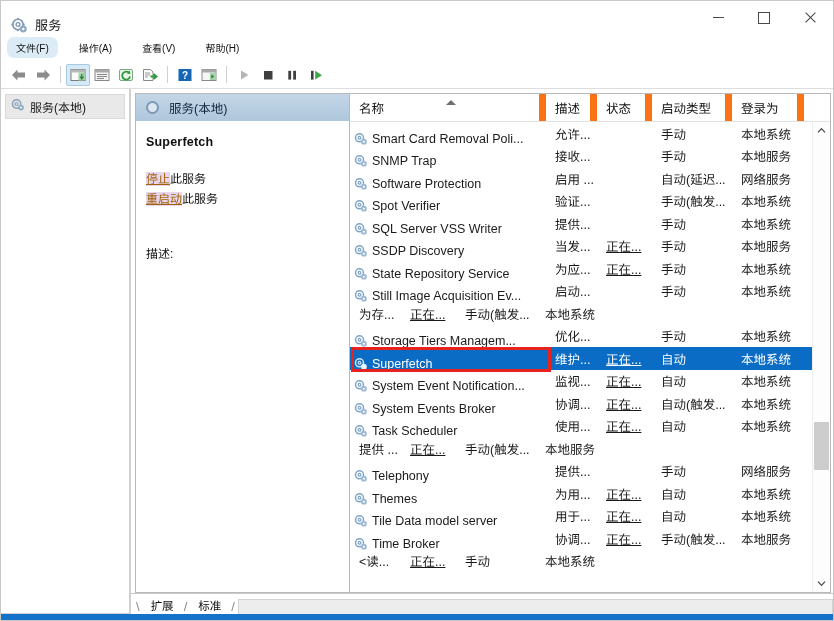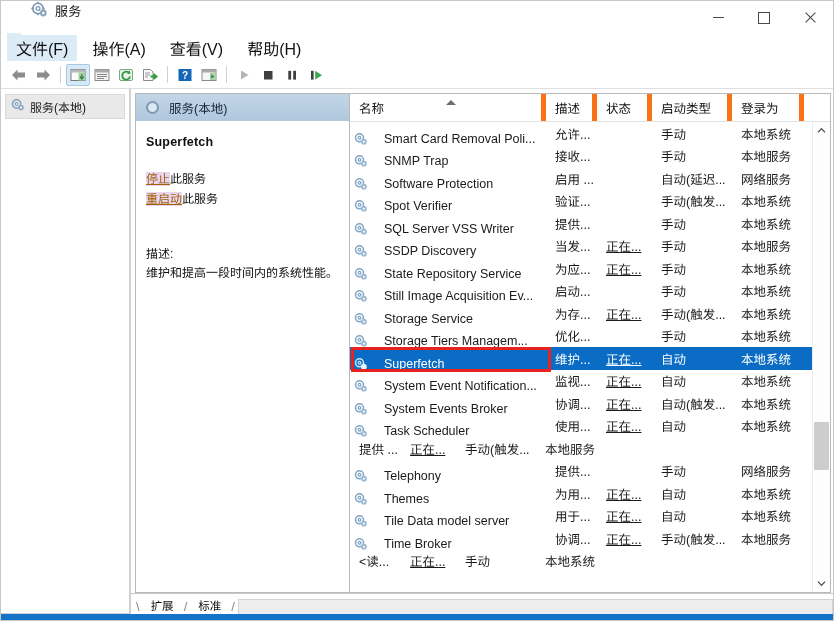--- a/index.html
+++ b/index.html
@@ -16,25 +16,24 @@
   #app{
     position:relative;width:834px;height:621px;
     border:1px solid #c8c8c8;box-sizing:border-box;
     background:#ffffff;
     display:flex;flex-direction:column;
   }
 
   
   .titlebar{
     height:33px;min-height:33px;
-    display:flex;align-items:flex-start;
+    display:flex;align-items:flex-end;
     background:#ffffff;
     border-bottom:1px solid #ffffff;
     position:relative;
-    margin-left:20px;
   }
   .title-icon{
     width:17px;height:17px;margin-left:10px;margin-right:7px;
     position:relative;flex:0 0 auto;
   }
   .title-text{
     font-size:13px;color:#1b1b1b;letter-spacing:.3px;
   }
   .winbtns{
     position:absolute;right:0;top:0;height:33px;display:flex;
@@ -46,22 +45,23 @@
   .winbtn .min{display:block;width:11px;height:1px;background:#4a4a4a;}
   .winbtn .max{display:block;width:10px;height:10px;border:1px solid #4a4a4a;}
 
   
   .menubar{
     height:25px;min-height:25px;display:flex;align-items:center;
     background:#ffffff;padding-left:6px;
     border-bottom:1px solid #ffffff;
   }
   .menuitem{
-    font-size:16px;color:#111;padding:3px 9px;margin-right:6px;cursor:default;
+    font-size:10px;color:#111;padding:3px 9px;margin-right:12px;cursor:default;
     white-space:nowrap;
+    border-radius:7px;
   }
   .menuitem.active{background:#dcecf7;}
 
   
   .toolbar{
     height:27px;min-height:27px;display:flex;align-items:center;
     background:#ffffff;padding-left:6px;gap:0px;
     border-bottom:1px solid #dedede;
   }
   .tb{
@@ -133,21 +133,21 @@
     flex:1;min-width:0;display:flex;flex-direction:column;
     border-left:1px solid #b9b9b9;background:#fff;position:relative;
   }
   .listhead{
     height:27px;min-height:27px;display:flex;align-items:stretch;
     background:#ffffff;border-bottom:1px solid #e2e2e2;
     font-size:12.5px;color:#111;user-select:none;
   }
   .hcell{
     display:flex;align-items:center;position:relative;
-    padding-left:9px;border-right:5px solid #f97316;
+    padding-left:9px;border-right:7px solid #f97316;
     white-space:nowrap;cursor:default;box-sizing:border-box;
   }
   .sortcaret{
     position:absolute;left:96px;top:6px;
     width:0;height:0;border-left:5px solid transparent;border-right:5px solid transparent;
     border-bottom:5px solid #6e6e6e;
   }
   .c-name{width:196px;}
   .c-desc{width:51px;}
   .c-state{width:55px;}
@@ -161,21 +161,21 @@
   .row{
     height:22.5px;display:flex;align-items:center;
     font-size:12.5px;color:#1a1a1a;white-space:nowrap;cursor:default;
     box-sizing:border-box;
   }
   .row.sel{background:#0a6cc4;color:#ffffff;}
   .cell{
     box-sizing:border-box;overflow:hidden;
     display:flex;align-items:center;
   }
-  .cell.name{width:196px;padding-left:4px;gap:16px;margin-top:11px;}
+  .cell.name{width:196px;padding-left:4px;gap:4px;margin-top:11px;}
   .cell.desc{width:51px;padding-left:9px;}
   .cell.state{width:55px;padding-left:9px;text-align:right;}
   .cell.start{width:80px;padding-left:9px;}
   .cell.logon{width:72px;padding-left:9px;}
   .state-run{text-decoration:underline;}
   .row.sel .state-run{text-decoration:underline;}
 
   
   .svcicon{width:14px;height:14px;flex:0 0 auto;display:block;}
 
@@ -361,21 +361,20 @@
             <span class="ring"></span>
             <span>服务(本地)</span>
           </div>
           <div class="details-body">
             <div class="svc-name">Superfetch</div>
             <div id="links">
                 <div class="lnkline"><span class="lnk">停止</span><span>此服务</span></div>
                 <div class="lnkline"><span class="lnk">重启动</span><span>此服务</span></div>
               </div>
             <div class="desc-label">描述:</div>
-            <div class="desc-text">维护和提高一段时间内的系统性能。</div>
           </div>
         </div>
 
         <div class="listwrap">
           <div class="listhead" id="listhead">
               <div class="hcell c-name">
                 <span>名称</span>
                 <span class="sortcaret"></span>
               </div>
               <div class="hcell c-desc">
@@ -587,31 +586,20 @@
                     <span></span>
                   </div>
                   <div class="cell start">
                     <span>手动</span>
                   </div>
                   <div class="cell logon">
                     <span>本地系统</span>
                   </div>
                 </div>
                 <div class="row">
-                  <div class="cell name">
-                    <span>
-                      <svg class="svcicon" viewBox="0 0 14 14">
-                        <circle cx="5.5" cy="5.8" r="4" fill="none" stroke="#7fa4c6" stroke-width="1.5"></circle>
-                        <circle cx="5.5" cy="5.8" r="1.4" fill="none" stroke="#7fa4c6" stroke-width="1.2"></circle>
-                        <circle cx="9.9" cy="9.7" r="2.9" fill="#9db9d4"></circle>
-                        <circle cx="9.9" cy="9.7" r="1" fill="#ffffff"></circle>
-                      </svg>
-                    </span>
-                    <span>Storage Service</span>
-                  </div>
                   <div class="cell desc">
                     <span>为存...</span>
                   </div>
                   <div class="cell state">
                     <span class="state-run">正在...</span>
                   </div>
                   <div class="cell start">
                     <span>手动(触发...</span>
                   </div>
                   <div class="cell logon">

